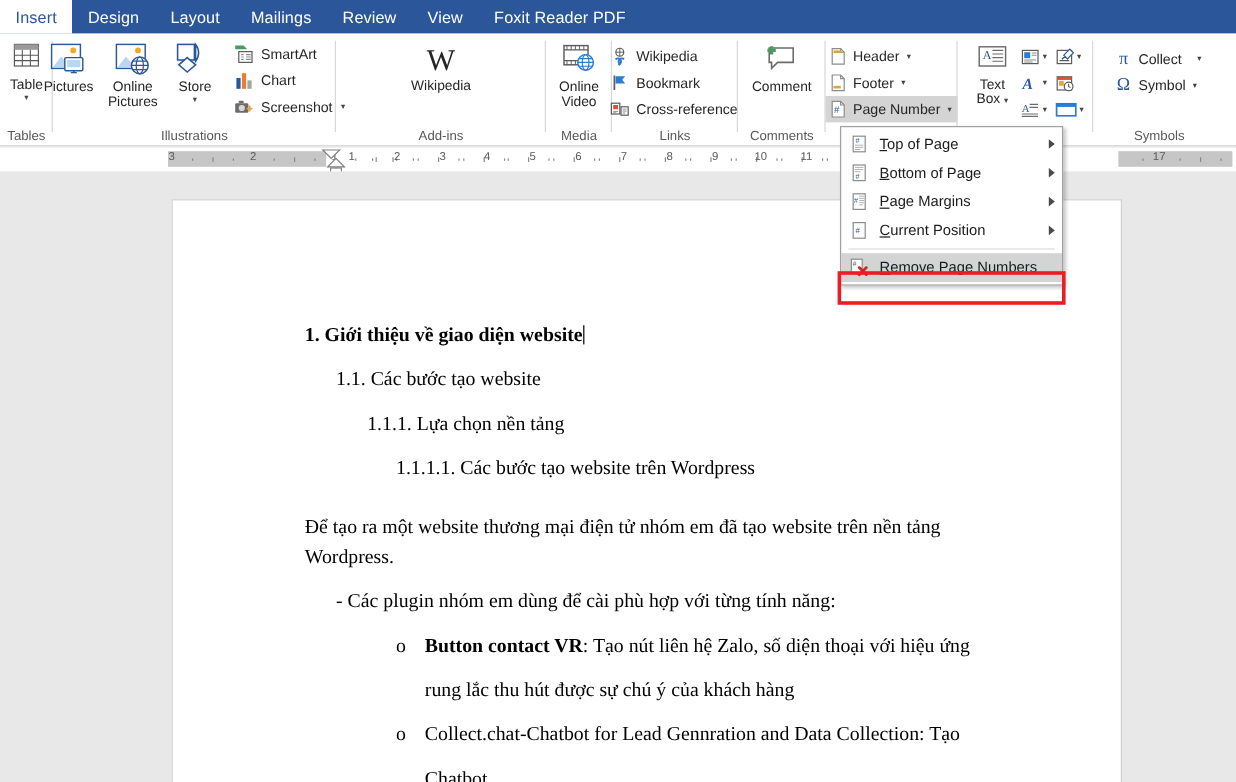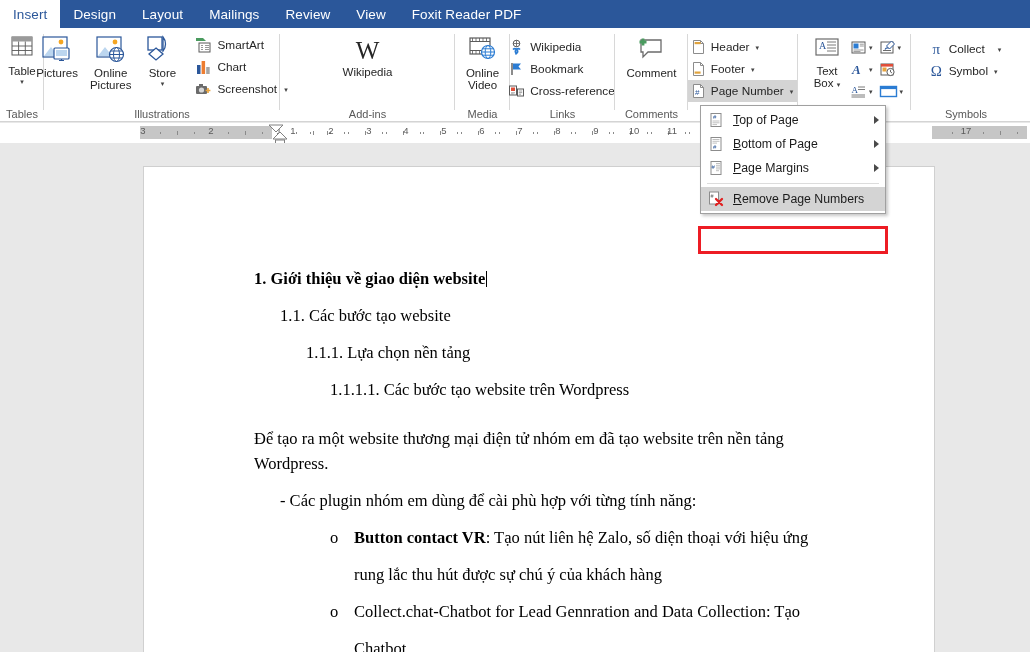--- a/index.html
+++ b/index.html
@@ -603,20 +603,30 @@
       <svg width="14" height="16" viewBox="0 0 14 16">
         <rect x="2" y="1.5" width="10" height="13" fill="#fff" stroke="#8c8c8c" stroke-width="1"></rect>
         <text x="2.6" y="9" font-family="Liberation Sans, sans-serif" font-size="6" fill="#2b579a">#</text>
         <path d="M7 3.5h4M7 5.3h4M7 7.1h4M7 8.9h4M7 10.7h3" stroke="#b0b0b0" stroke-width="0.8"></path>
       </svg>
     </span>
     <span class="mi-tx"><u>P</u>age Margins</span>
     <span class="arrow"></span>
   </div>
 
+  <div class="mi">
+    <span class="mi-ic">
+      <svg width="14" height="16" viewBox="0 0 14 16">
+        <rect x="2" y="1.5" width="10" height="13" fill="#fff" stroke="#8c8c8c" stroke-width="1"></rect>
+        <text x="4" y="10.5" font-family="Liberation Sans, sans-serif" font-size="6.5" fill="#2b579a">#</text>
+      </svg>
+    </span>
+    <span class="mi-tx"><u>C</u>urrent Position</span>
+    <span class="arrow"></span>
+  </div>
 
   <div class="msep"></div>
 
 
   <div class="mi selected">
     <span class="mi-ic">
       <svg width="16" height="16" viewBox="0 0 16 16">
         <rect x="1.5" y="1" width="9" height="12" fill="#fff" stroke="#8c8c8c" stroke-width="1"></rect>
         <text x="2.6" y="7" font-family="Liberation Sans, sans-serif" font-size="5.5" fill="#5b5b5b">#</text>
         <path d="M8 8l6 6M14 8l-6 6" stroke="#e02020" stroke-width="2.3" stroke-linecap="round"></path>

